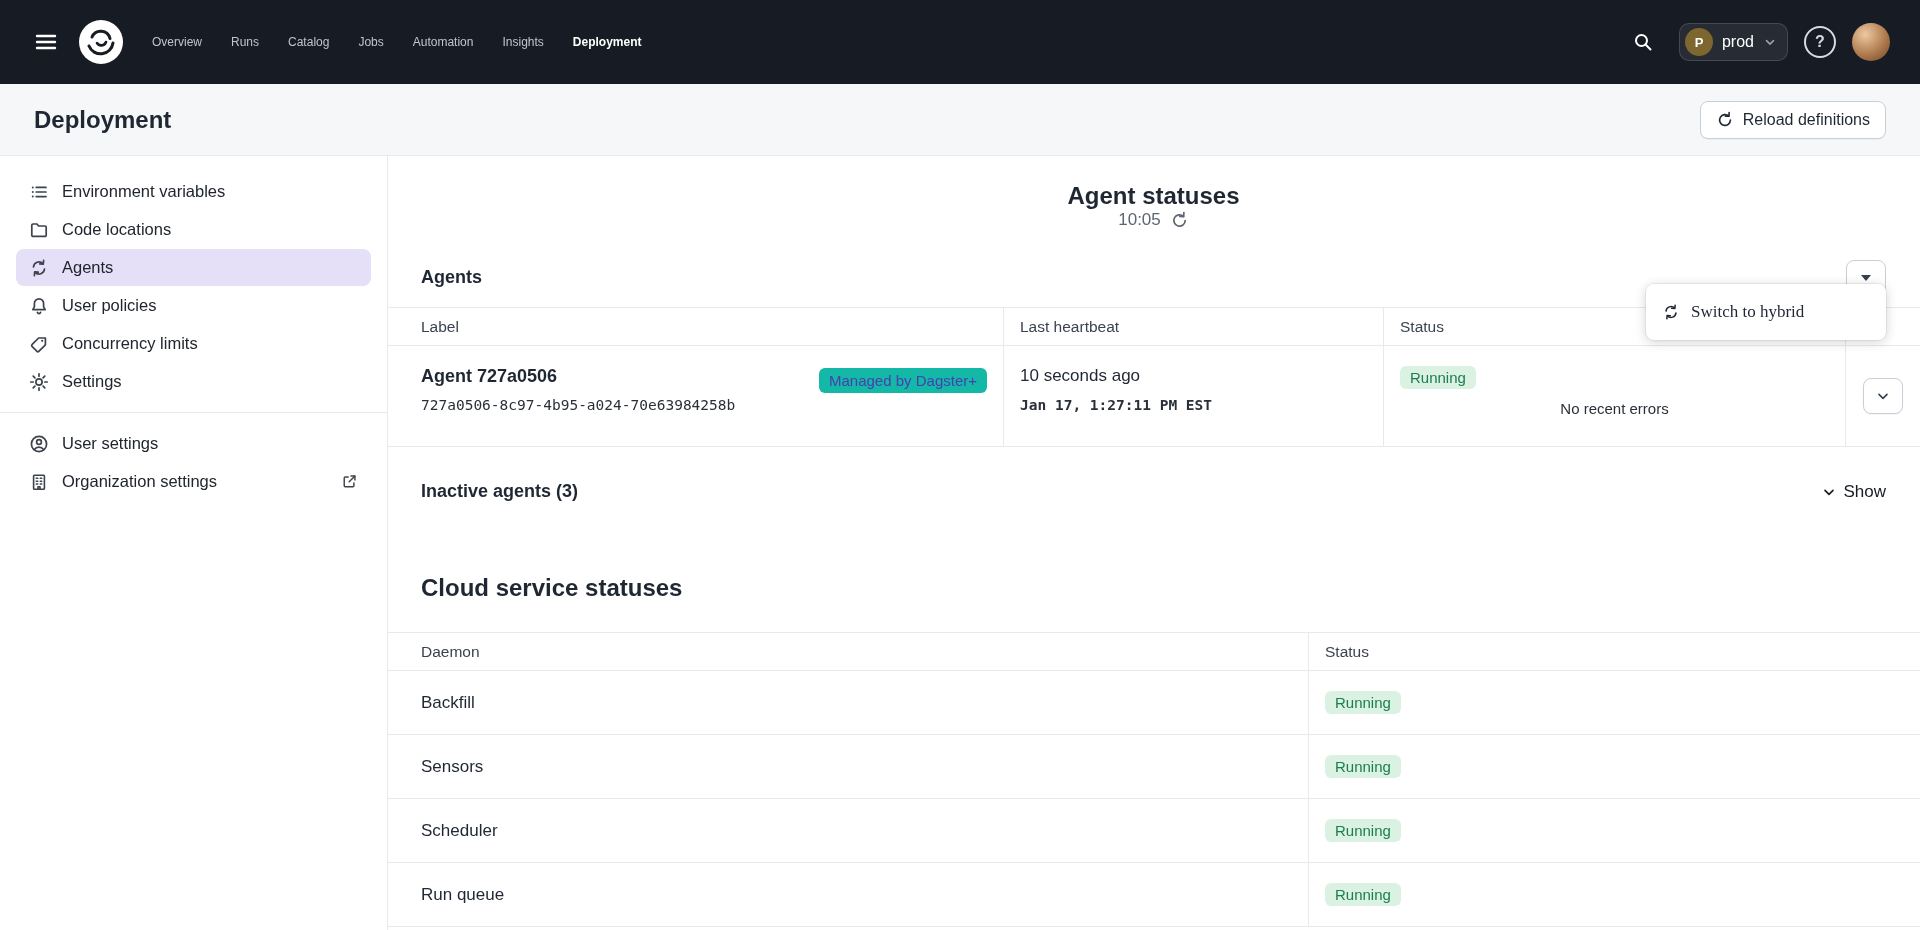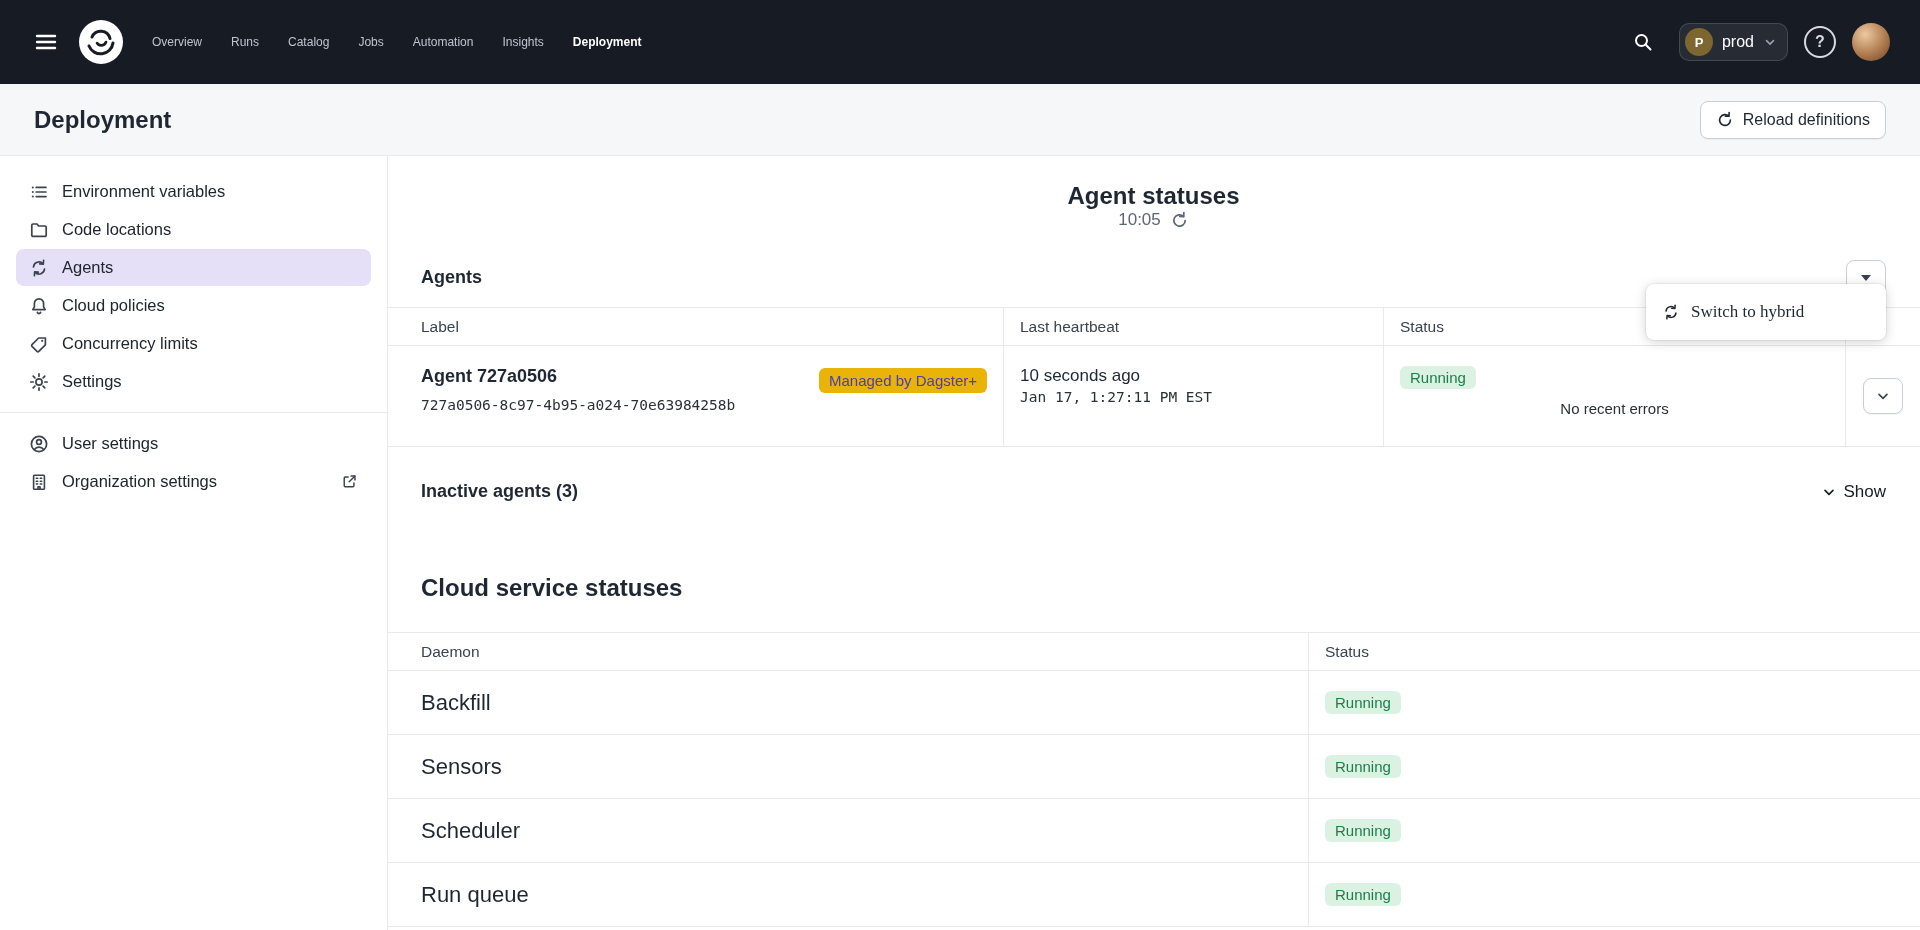--- a/index.html
+++ b/index.html
@@ -79,44 +79,44 @@
     padding-left:16px; border-right:1px solid #E7E9EC; }
   .tbl-hcell.first { padding-left:33px; }
   .tbl-hcell.last { border-right:none; }
   .a-row { height:101px; border-bottom:1px solid #E7E9EC; }
   .a-cell { border-right:1px solid #E7E9EC; padding:20px 16px 0 16px; }
   .a-cell.first { padding-left:33px; display:flex; justify-content:space-between; align-items:flex-start; }
   .a-cell.last { border-right:none; padding:0; display:flex; align-items:center; justify-content:center; }
   .agent-name { font-size:18px; font-weight:bold; }
   .mono { font-family:"DejaVu Sans Mono","Liberation Mono",monospace; font-size:14.5px; color:#2A2F38; }
   .agent-id { margin-top:10px; }
-  .badge { display:inline-flex; padding:4px 10px; border-radius:6px; background:#eab308;
+  .badge { display:inline-flex; padding:4px 10px; border-radius:6px; background:#14b8a6;
     color:#4A3EB0; font-size:15px; margin-top:2px; white-space:nowrap; }
   .hb-rel { font-size:17px; }
-  .hb-ts { margin-top:3px; }
+  .hb-ts { margin-top:11px;font-weight:bold; }
   .pill { display:inline-flex; padding:3px 10px; border-radius:6px; background:#DBF2E3;
     color:#1C7E4D; font-size:15px; }
   .status-note { font-size:15px; margin-top:11px; color:#2A2F38;text-align:center; }
   .row-dd-btn { width:40px; height:36px; justify-content:center; }
 
   .inactive-row { display:flex; align-items:center; justify-content:space-between;
     margin:34px 34px 0 33px; }
   .show-toggle { display:flex; align-items:center; gap:6px; font-size:17px; color:#171B24; cursor:pointer;
     background:none; border:none; font-family:inherit;justify-content:center; }
 
   .cloud-title { margin:72px 0 0 33px; }
 
   
   .s-grid { display:grid; grid-template-columns:921px 1fr; }
   .svc-tbl { margin-top:30px; border-top:1px solid #E7E9EC; }
   .s-cell { display:flex; align-items:center; padding-left:16px; border-right:1px solid #E7E9EC; }
   .s-cell.last { border-right:none; }
   .s-cell.first { padding-left:33px; }
   .s-row { height:64px; border-bottom:1px solid #E7E9EC; }
-  .svc-name { font-size:22px; }
+  .svc-name { font-size:17px; }
 
   
   .popup { position:absolute; top:128px; right:34px; width:240px; background:#fff;
     border-radius:8px; box-shadow:0 2px 12px rgba(0,0,0,0.18), 0 0 0 1px rgba(0,0,0,0.05);
     padding:8px 0; z-index:10;font-family:Liberation Serif, serif; }
   .popup-item { display:flex; align-items:center; gap:11px; padding:10px 16px;
     font-size:17px; color:#1F2733; cursor:pointer; }
 </style>
 </head>
 <body>
@@ -215,21 +215,21 @@
       </span>
       <span>Agents</span>
     </div>
     <div class="side-item">
       <span class="icon">
         <svg width="20" height="20" viewBox="0 0 20 20" fill="none" stroke="currentColor" stroke-width="1.7" stroke-linejoin="round" stroke-linecap="round">
           <path d="M10 2.8a4.6 4.6 0 0 1 4.6 4.6v3.4l1.6 2.8H3.8l1.6-2.8V7.4A4.6 4.6 0 0 1 10 2.8Z"></path>
           <path d="M8.4 16.4a1.7 1.7 0 0 0 3.2 0"></path>
         </svg>
       </span>
-      <span>Cloud policies</span>
+      <span>User policies</span>
     </div>
     <div class="side-item">
       <span class="icon">
         <svg width="20" height="20" viewBox="0 0 20 20" fill="none" stroke="currentColor" stroke-width="1.7" stroke-linejoin="round">
           <path d="M3 10.6 9.6 4h6.8v6.8l-6.6 6.6a1.3 1.3 0 0 1-1.8 0L3 12.4a1.3 1.3 0 0 1 0-1.8Z"></path>
           <circle cx="13.2" cy="6.8" r="1.1" fill="currentColor" stroke="none"></circle>
         </svg>
       </span>
       <span>Concurrency limits</span>
     </div>

